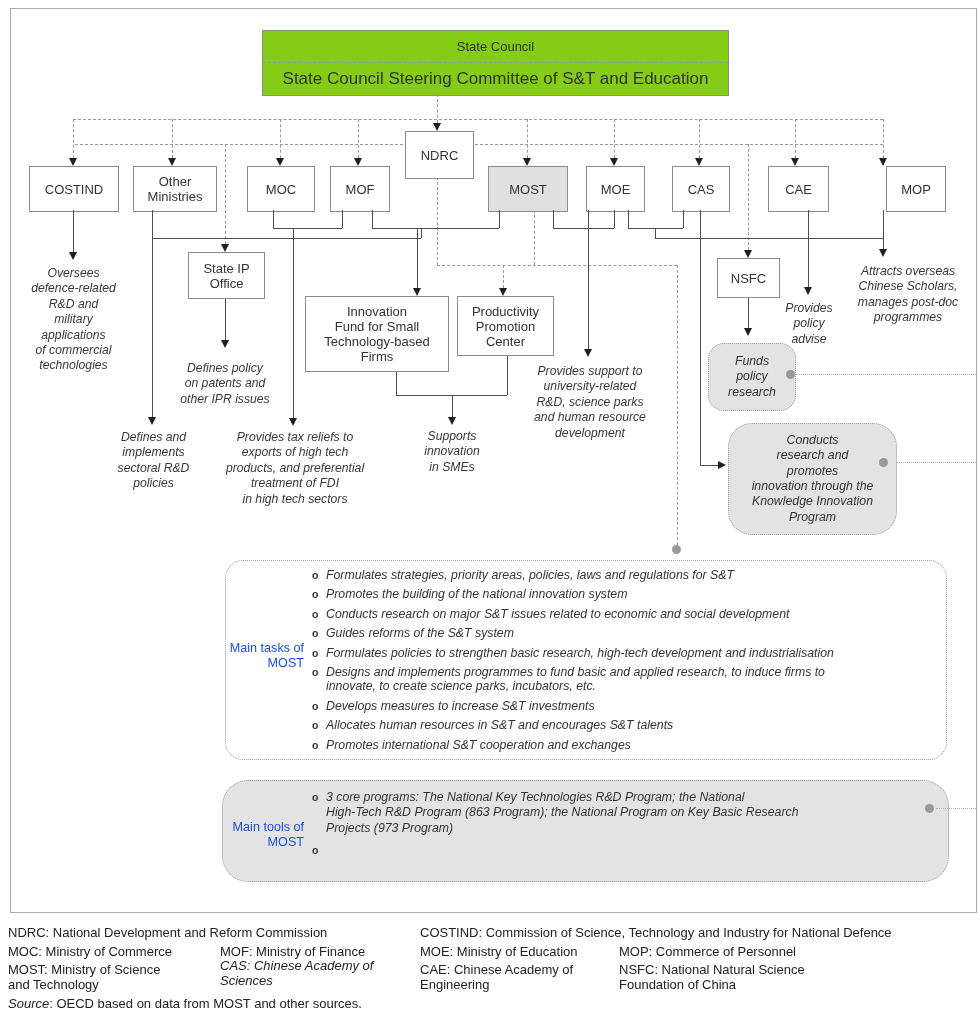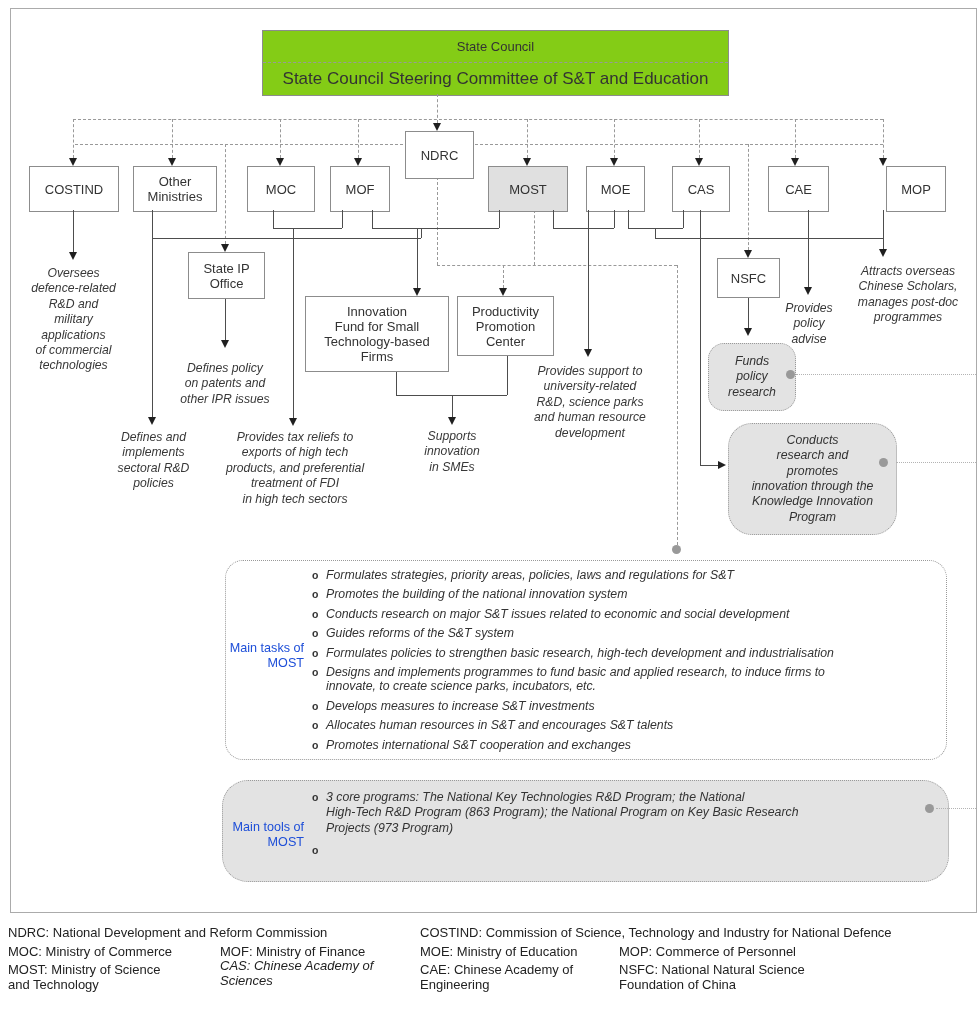--- a/index.html
+++ b/index.html
@@ -287,14 +287,17 @@
   <div class="abs lg" style="left:420px;top:944px;">MOE: Ministry of Education</div>
   <div class="abs lg" style="left:619px;top:944px;">MOP: Commerce of Personnel</div>
   <div class="abs lg wrap" style="left:8px;top:962px;">MOST: Ministry of Science
 and Technology</div>
   <div class="abs lg wrap" style="left:220px;top:958px;font-style:italic;">CAS: Chinese Academy of
 Sciences</div>
   <div class="abs lg wrap" style="left:420px;top:962px;">CAE: Chinese Academy of
 Engineering</div>
   <div class="abs lg wrap" style="left:619px;top:962px;">NSFC: National Natural Science
 Foundation of China</div>
+  <div class="abs lg" style="left:8px;top:996px;">
+    <span style="font-style:italic;">Source</span><span>: OECD based on data from MOST and other sources.</span>
+  </div>
 
 </div>
 
 </body></html>

